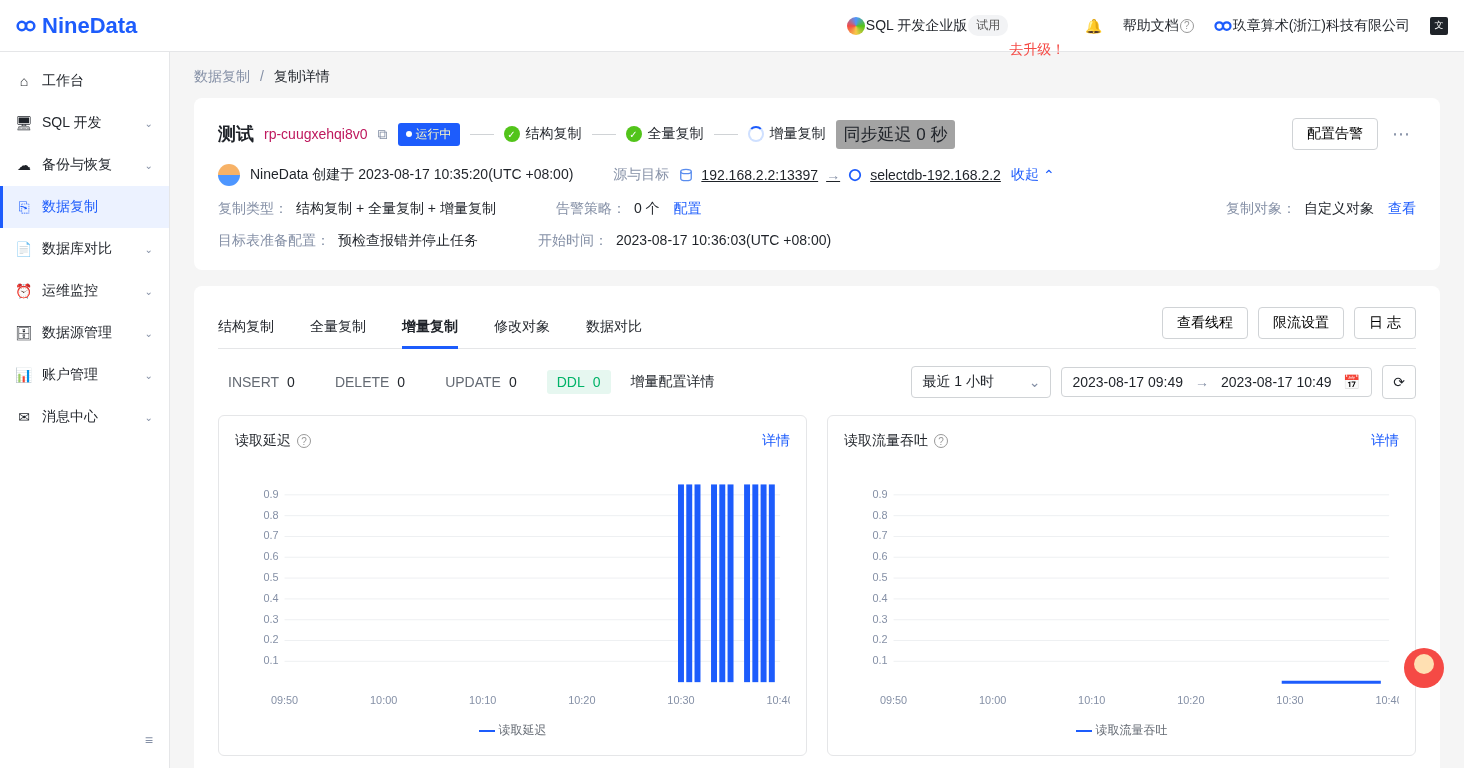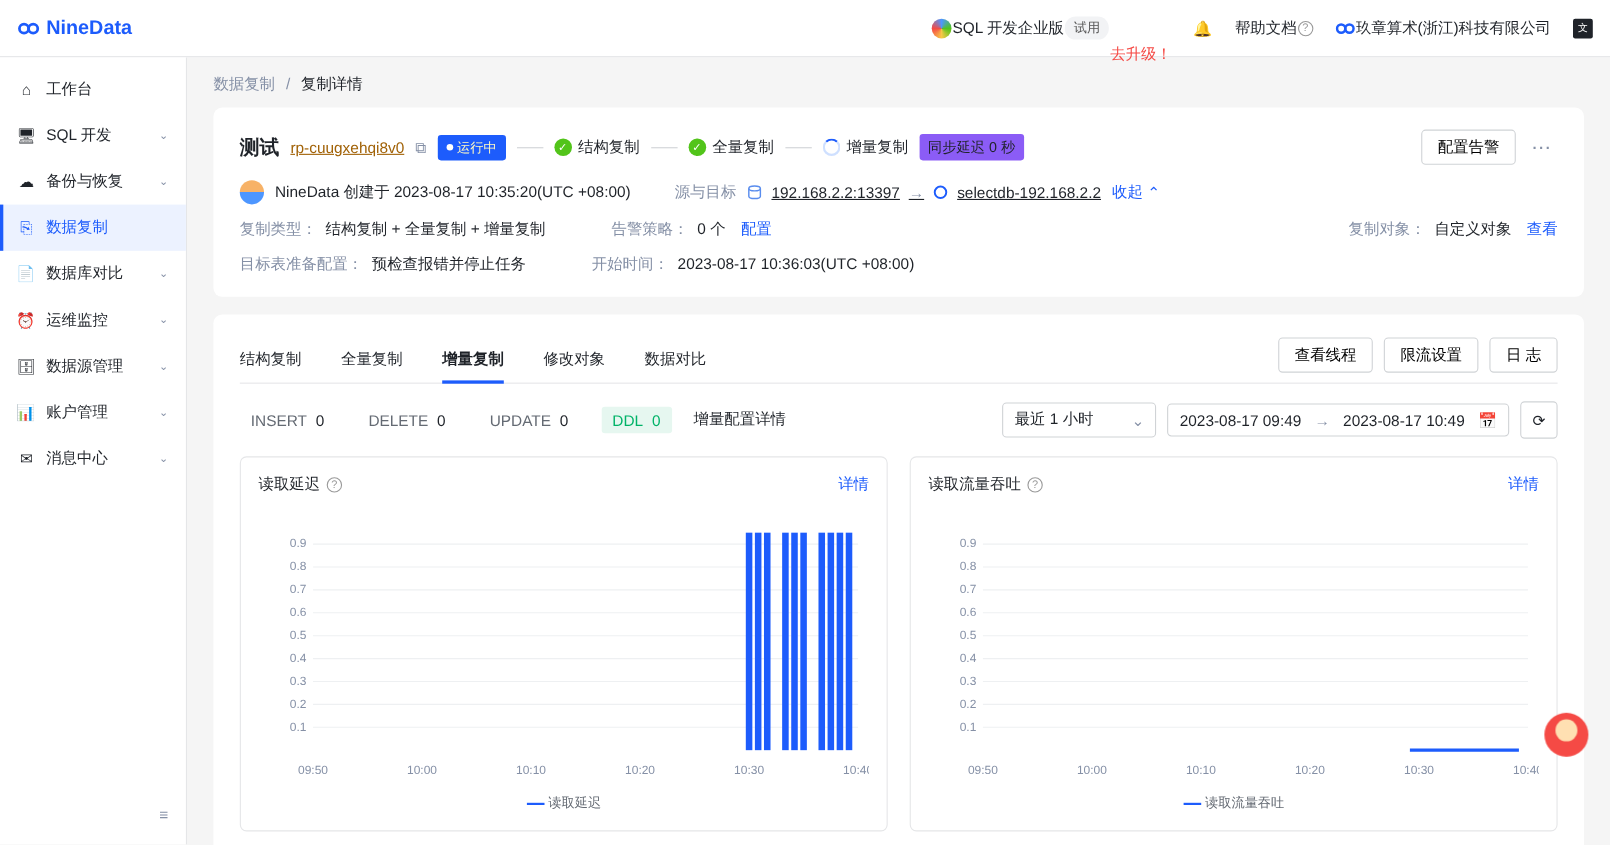--- a/index.html
+++ b/index.html
@@ -1,48 +1,48 @@
 <!DOCTYPE html>
 <html><head>
 <meta charset="utf-8">
 <style>
 * { margin: 0; padding: 0; box-sizing: border-box; }
 body { font-family: -apple-system, BlinkMacSystemFont, "Segoe UI", "PingFang SC", sans-serif; background: #f5f5f5; color: #1f2329; font-size: 14px; }
 .app { display: flex; flex-direction: column; height: 768px; width: 1464px; }
 .topbar { height: 52px; background: #fff; display: flex; align-items: center; padding: 0 16px; border-bottom: 1px solid #e5e6e8; }
-.logo { display: flex; align-items: center; gap: 6px; font-weight: 700; font-size: 18px; color: #1d5cfc; }
+.logo { display: flex; align-items: center; gap: 6px; font-weight: 700; font-size: 22px; color: #1d5cfc; }
 .logo-icon { width: 20px; height: 20px; }
 .topbar-right { margin-left: auto; display: flex; align-items: center; gap: 20px; }
 .tr-item { display: flex; align-items: center; gap: 1px; color: #1f2329; }
 .pill-try { background: #f2f3f5; border-radius: 10px; padding: 2px 8px; font-size: 12px; color: #555; }
 .upgrade { color: #f54a45; font-weight: 500; margin-top: 48px; }
 .help-q { display: inline-flex; width: 14px; height: 14px; border: 1px solid #999; border-radius: 50%; font-size: 10px; align-items: center; justify-content: center; color: #999; }
 .main { flex: 1; display: flex; overflow: hidden; }
 .sidebar { width: 170px; background: #fff; border-right: 1px solid #e5e6e8; display: flex; flex-direction: column; padding: 8px 0; }
 .sb-item { display: flex; align-items: center; gap: 10px; padding: 12px 16px; cursor: pointer; position: relative; }
 .sb-item.active { background: #ecf2ff; color: #1d5cfc; }
 .sb-item.active::before { content: ""; position: absolute; left: 0; top: 0; bottom: 0; width: 3px; background: #1d5cfc; }
 .sb-icon { width: 16px; height: 16px; display: inline-flex; align-items: center; justify-content: center; }
 .sb-chevron { margin-left: auto; font-size: 10px; color: #8590a6; }
 .sb-collapse { margin-top: auto; padding: 12px 16px; text-align: right; color: #8590a6; }
 .content { flex: 1; overflow: auto; padding: 16px 24px; }
 .breadcrumb { color: #8590a6; margin-bottom: 12px; }
 .breadcrumb .current { color: #1f2329; }
 .panel { background: #fff; border-radius: 8px; padding: 20px 24px; margin-bottom: 16px; }
 .hdr-row { display: flex; align-items: center; gap: 10px; }
 .title { font-size: 18px; font-weight: 600; }
-.job-id { color: #a16207; text-decoration: underline; }
+.job-id { color: #be185d; }
 .copy-icon { color: #8590a6; cursor: pointer; }
 .status-tag { background: #1d5cfc; color: #fef9c3; font-size: 12px; padding: 3px 8px; border-radius: 3px; display: inline-flex; align-items: center; gap: 4px; }
 .dot-white { width: 6px; height: 6px; border-radius: 50%; background: #fff; }
 .stage { display: flex; align-items: center; gap: 6px; color: #1f2329; }
 .stage-check { width: 16px; height: 16px; border-radius: 50%; background: #52c41a; color: #fff; font-size: 10px; display: inline-flex; align-items: center; justify-content: center; }
 .stage-spin { width: 16px; height: 16px; border-radius: 50%; border: 2px solid #cfe0ff; border-top-color: #1d5cfc; }
 .stage-line { width: 24px; height: 1px; background: #d0d3d6; }
-.delay-tag { background: #8b5cf6; padding: 3px 8px; border-radius: 3px; font-size: 13px; }
+.delay-tag { background: #a3a3a3; padding: 3px 8px; border-radius: 3px; font-size: 17px; }
 .hdr-actions { margin-left: auto; display: flex; align-items: center; gap: 10px; }
 .btn { padding: 6px 14px; border: 1px solid #d0d3d6; border-radius: 4px; background: #fff; cursor: pointer; font-size: 14px; }
 .more-btn { color: #8590a6; padding: 0 4px; cursor: pointer; font-size: 18px; letter-spacing: 2px; }
 .meta-row { display: flex; align-items: center; gap: 10px; margin-top: 14px; flex-wrap: wrap; }
 .avatar { width: 22px; height: 22px; border-radius: 50%; background: linear-gradient(180deg, #f7b267 50%, #4d96ff 50%); }
 .src-tgt { display: flex; align-items: center; gap: 8px; text-decoration: underline; }
 .collapse-link { color: #1d5cfc; cursor: pointer; display: flex; align-items: center; gap: 4px; }
 .kv-row { display: flex; margin-top: 14px; gap: 60px; }
 .kv-item { display: flex; gap: 8px; }
 .kv-label { color: #8590a6; }

